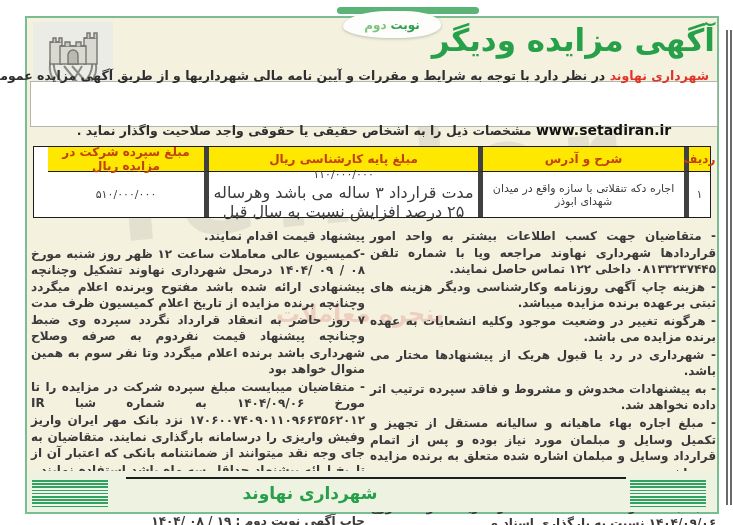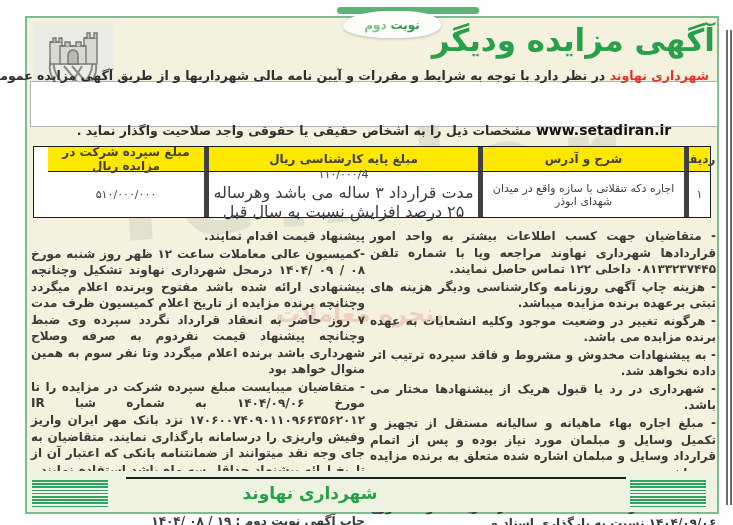--- a/index.html
+++ b/index.html
@@ -72,21 +72,21 @@
     position:absolute; left:33px; top:146px; width:678px;
     direction:rtl; border:1px solid #1c1c1c; background:#ffffff;
   }
   .t-row { display:flex; direction:rtl; }
   .t-cell {
     border-left:5px solid #404040; display:flex; flex-direction:column;
     align-items:center; justify-content:center; text-align:center;
   }
   .t-cell:last-child { border-left:none; }
   .t-head .t-cell {
-    background:#ffe800; height:25px; font-size:12px; font-weight:bold; color:#404040;
+    background:#ffe800; height:25px; font-size:12px; font-weight:bold; color:#c2410c;
     border-bottom:1px solid #1c1c1c;
   }
   .t-body .t-cell { height:45px; font-size:11px; color:#3c3c3c; padding:1px 4px; }
   .c-radif { width:26px; }
   .c-sharh { width:206px; }
   .c-payeh { width:274px; }
   .c-seporde { width:156px; }
   .payeh-amount { font-size:11px; letter-spacing:1px; }
   .payeh-note { font-size:16px; margin-top:2px; }
   
@@ -166,33 +166,33 @@
     <div class="t-row t-head">
       <div class="t-cell c-radif">ردیف</div>
       <div class="t-cell c-sharh">شرح و آدرس</div>
       <div class="t-cell c-payeh">مبلغ پایه کارشناسی ریال</div>
       <div class="t-cell c-seporde">مبلغ سپرده شرکت در مزایده ریال</div>
     </div>
     <div class="t-row t-body">
       <div class="t-cell c-radif">۱</div>
       <div class="t-cell c-sharh">اجاره دکه تنقلاتی با سازه واقع در میدان شهدای ابوذر</div>
       <div class="t-cell c-payeh">
-        <div class="payeh-amount">۱۱۰/۰۰۰/4</div>
+        <div class="payeh-amount">۱۱۰/۰۰۰/۰۰۰</div>
         <div class="payeh-note">مدت قرارداد ۳ ساله می باشد وهرساله ۲۵ درصد افزایش نسبت  به سال قبل</div>
       </div>
       <div class="t-cell c-seporde">۵۱۰/۰۰۰/۰۰۰</div>
     </div>
   </div>
 
   <div class="col col-right">
     <p>- متقاضیان جهت کسب اطلاعات  بیشتر به واحد امور قراردادها شهرداری نهاوند مراجعه ویا با شماره تلفن ۰۸۱۳۳۲۳۷۴۴۵ داخلی ۱۲۲ تماس حاصل نمایند.</p>
     <p>- هزینه چاپ آگهی روزنامه وکارشناسی ودیگر هزینه های ثبتی برعهده برنده مزایده میباشد.</p>
     <p>- هرگونه تغییر در وضعیت موجود وکلیه انشعابات به عهده برنده مزایده می باشد.</p>
+    <p>- شهرداری در رد یا قبول هریک از پیشنهادها مختار می باشد.</p>
     <p>- به پیشنهادات مخدوش و مشروط و فاقد سپرده ترتیب اثر داده نخواهد شد.</p>
-    <p>- شهرداری در رد یا قبول هریک از پیشنهادها مختار می باشد.</p>
     <p>- مبلغ اجاره بهاء ماهیانه و سالیانه مستقل از تجهیز و تکمیل وسایل و مبلمان مورد نیاز بوده و پس از اتمام قرارداد وسایل و مبلمان اشاره شده متعلق به برنده مزایده می باشد.</p>
     <p>- متقاضیان میبایست از تاریخ ۱۳ /۰۸/ ۱۴۰۴ لغایت ۱۴۰۴/۰۸/۲۲ ازسامانه ستاد اسناد را دریافت و تا مورخ ۱۴۰۴/۰۹/۰۶ نسبت به بارگذاری اسناد و</p>
   </div>
 
   <div class="col col-left">
     <p>پیشنهاد قیمت اقدام نمایند.</p>
     <p>-کمیسیون عالی معاملات ساعت ۱۲ ظهر روز شنبه مورخ ۰۸ / ۰۹ /۱۴۰۴ درمحل شهرداری نهاوند تشکیل وچنانچه پیشنهادی ارائه شده باشد مفتوح وبرنده اعلام میگردد وچنانچه برنده مزایده از تاریخ اعلام کمیسیون ظرف مدت ۷ روز حاضر به انعقاد قرارداد نگردد سپرده وی ضبط وچنانچه پیشنهاد قیمت نفردوم به صرفه وصلاح شهرداری باشد برنده اعلام میگردد وتا نفر سوم به همین منوال خواهد بود</p>
     <p>- متقاضیان میبایست مبلغ سپرده شرکت در مزایده را تا مورخ ۱۴۰۴/۰۹/۰۶ به شماره شبا IR ۱۷۰۶۰۰۷۴۰۹۰۱۱۰۹۶۶۳۵۶۲۰۱۲ نزد بانک مهر ایران واریز وفیش واریزی را درسامانه بارگذاری نمایند. متقاضیان به جای وجه نقد میتوانند از ضمانتنامه بانکی که اعتبار آن از تاریخ ارائه پیشنهاد حداقل سه ماه باشد استفاده نمایند .(م الف ۱۹۳۱۰)</p>
     <p>چاپ آگهی نوبت اول : ۱۳ / ۰۸ / ۱۴۰۴</p>
     <p>چاپ آگهی نوبت دوم : ۱۹ / ۰۸ /۱۴۰۴</p>

